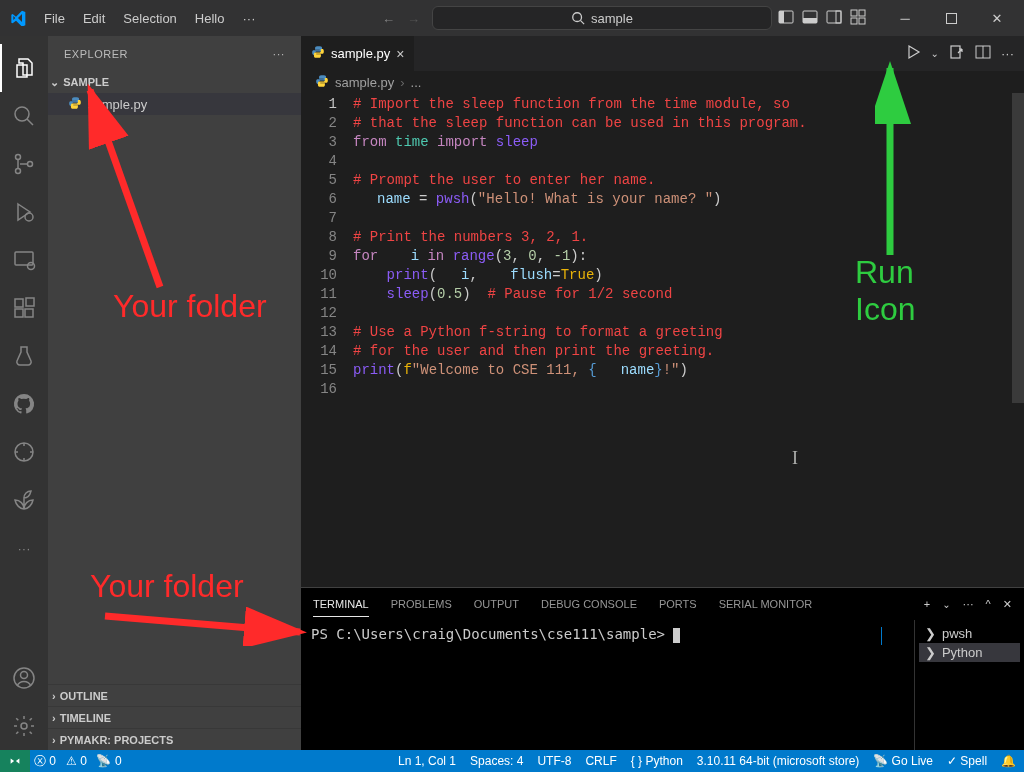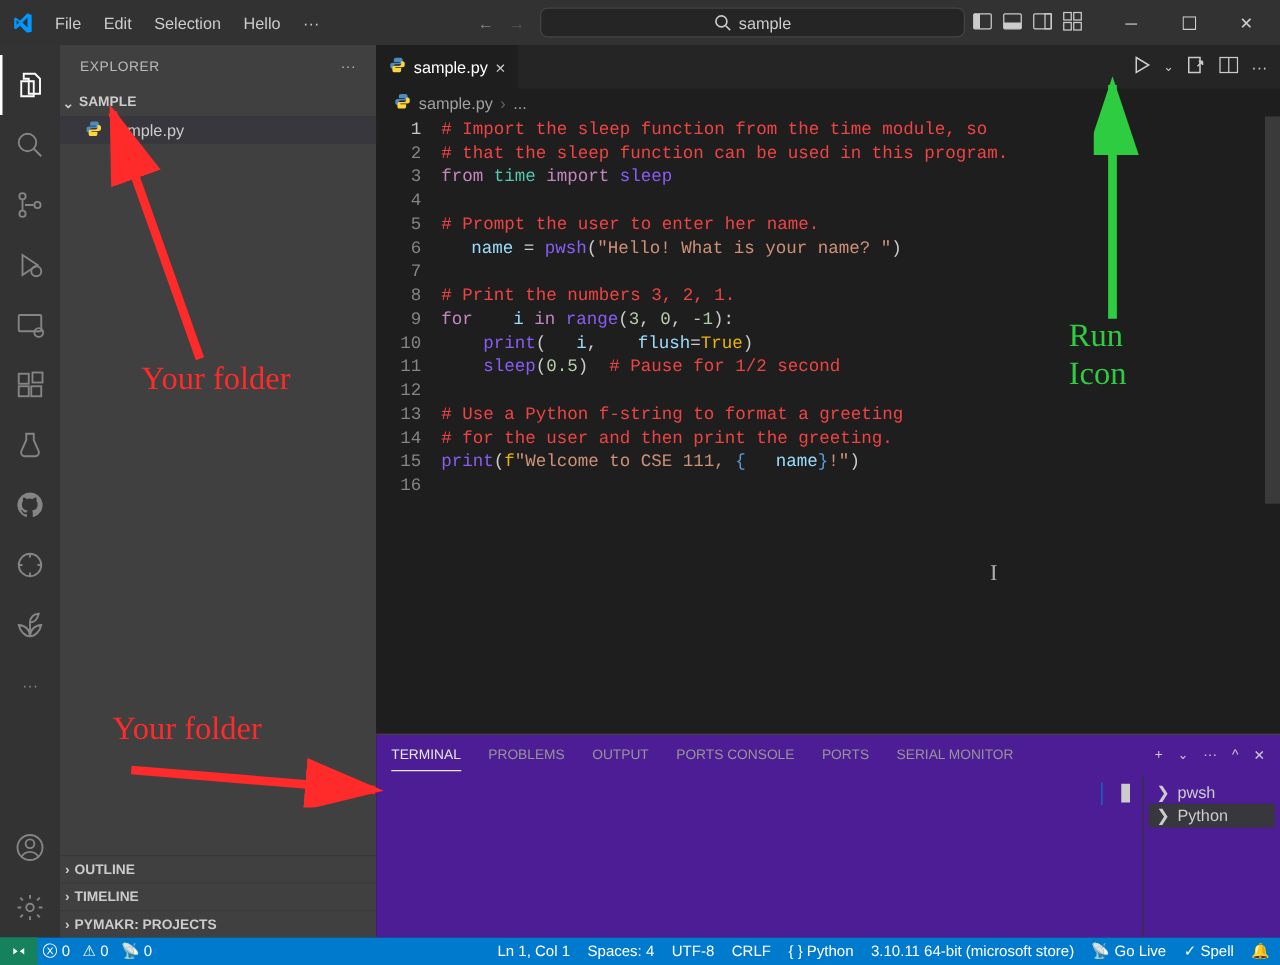--- a/index.html
+++ b/index.html
@@ -41,36 +41,36 @@
 .c-comment { color: #ef4444; }
 .c-kw { color: #c586c0; }
 .c-kw2 { color: #569cd6; }
 .c-mod { color: #4EC9B0; }
 .c-func { color: #8b5cf6; }
 .c-str { color: #ce9178; }
 .c-var { color: #9cdcfe; margin-left: 24px; }
 .c-num { color: #b5cea8; }
 .c-const { color: #eab308; }
 .code-scroll { position:absolute; right:0; top:0; width:12px; height: 310px; background:#3a3a3a; border-radius:0;}
-.panel { height: 163px; border-top: 1px solid #414141; display: flex; flex-direction: column; background: #4c1d95; text-align: right; }
+.panel { height: 163px; border-top: 1px solid #414141; display: flex; flex-direction: column; background: #000000; }
 .panel-tabs { height: 32px; display: flex; align-items: center; padding: 0 12px; gap: 22px; font-size: 11px; color: #969696; }
 .panel-tabs span { cursor: pointer; padding: 6px 0;}
 .panel-tabs span.active { color: #e7e7e7; border-bottom: 1px solid #e7e7e7; }
 .panel-tabs .pt-right { margin-left: auto; display:flex; gap:12px; color:#ccc; align-items:center;}
 .panel-body { flex: 1; display: flex; }
 .terminal { flex: 1; padding: 6px 10px; font-family: Consolas, monospace; font-size: 14px; color: #ccc; }
 .term-cursor { display: inline-block; width: 7px; height: 15px; background: #cccccc; vertical-align: middle; }
 .term-side { width: 110px; border-left: 1px solid #333; padding: 4px; font-size: 13px; }
 .term-side div { padding: 2px 6px; display:flex; gap:6px; align-items:center;}
 .term-side div.sel { background: #37373d; }
 .statusbar { height: 22px; background: #007acc; color: #fff; display: flex; align-items: center; font-size: 12px; padding: 0 8px; }
 .statusbar .sb-left { display: flex; align-items: center; gap: 10px; }
 .statusbar .sb-right { margin-left: auto; display: flex; align-items: flex-end; gap: 14px; }
 .sb-remote { background: #16825d; height: 22px; display: flex; align-items: center; padding: 0 8px; margin-left: -8px; margin-right: 4px;}
-.annotation { position: absolute; color: #ff2a2a; font-family: Liberation Serif, serif; font-size: 26px; font-weight: 500; pointer-events: none; z-index: 100;}
+.annotation { position: absolute; color: #ff2a2a; font-family: Liberation Sans, sans-serif; font-size: 32px; font-weight: 500; pointer-events: none; z-index: 100;}
 .annotation.green { color: #2ecc40; }
 svg.arrow { position: absolute; z-index: 99; pointer-events: none; }
 .cursor-ibeam { position:absolute; left: 792px; top: 448px; color:#aeafad; font-family:serif; font-size:18px;}
 </style>
 </head>
 <body>
 
 <div class="titlebar">
   <div class="logo">
     <svg width="16" height="16" viewBox="0 0 24 24">
@@ -309,34 +309,34 @@
 <span class="c-func">print</span>(<span class="c-const">f</span><span class="c-str">"Welcome to CSE 111, </span><span class="c-kw2">{</span><span class="c-var">name</span><span class="c-kw2">}</span><span class="c-str">!"</span>)
 </div>
       <div class="code-scroll"></div>
     </div>
 
     <div class="panel">
       <div class="panel-tabs">
         <span class="active">TERMINAL</span>
         <span>PROBLEMS</span>
         <span>OUTPUT</span>
-        <span>PORTS CONSOLE</span>
+        <span>DEBUG CONSOLE</span>
         <span>PORTS</span>
         <span>SERIAL MONITOR</span>
         <div class="pt-right">
           <span>+</span>
           <span style="font-size:10px;">⌄</span>
           <span>···</span>
           <span>^</span>
           <span>✕</span>
         </div>
       </div>
       <div class="panel-body">
         <div class="terminal">
-          <span class="term-cursor"></span>
+          <span>PS C:\Users\craig\Documents\cse111\sample&gt; </span><span class="term-cursor"></span>
           <div style="position:relative; width:1px; height:18px; background:#007acc; margin-left:570px; margin-top:-16px;"></div>
         </div>
         <div class="term-side">
           <div>
               <span>❯</span>
               <span>pwsh</span>
             </div>
           <div class="sel">
               <span>❯</span>
               <span>Python</span>

